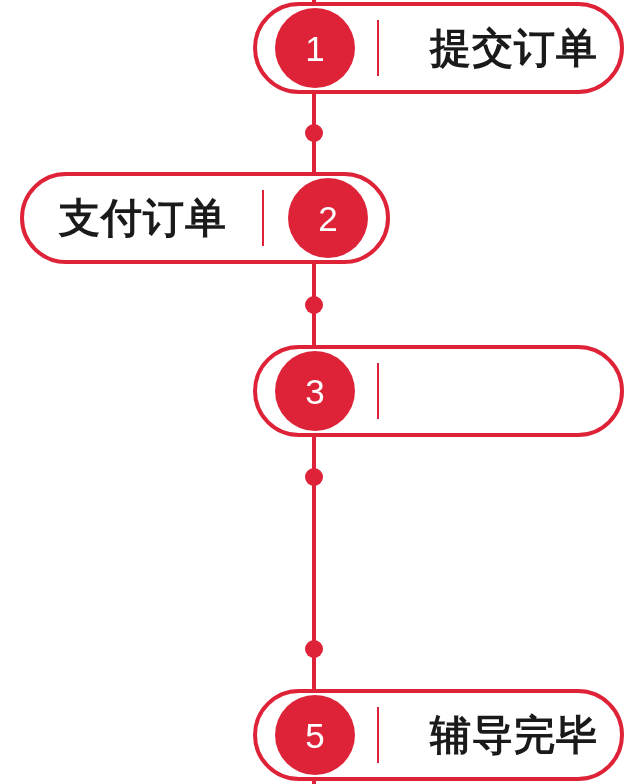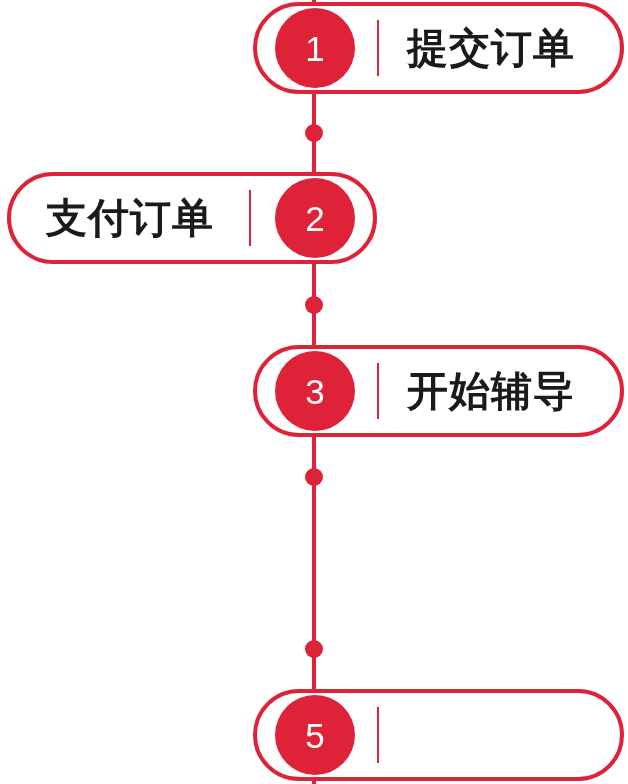--- a/index.html
+++ b/index.html
@@ -67,21 +67,21 @@
   .pill.align-right {
     left: 253px;
     width: 371px;
     flex-direction: row;
     padding-left: 18px;
     padding-right: 22px;
   }
 
   
   .pill.align-left {
-    left: 7px;
+    left: 20px;
     width: 370px;
     flex-direction: row;
     padding-left: 26px;
     padding-right: 18px;
     justify-content: space-between;
   }
 
   .step-circle {
     flex: 0 0 auto;
     width: 80px;
@@ -110,21 +110,21 @@
     font-size: 41px;
     font-weight: 700;
     color: #1a1a1a;
     letter-spacing: 1px;
     white-space: nowrap;
   }
 
   .align-right .divider { margin-left: 22px; }
   .align-right .step-label {
     margin-left: 28px;
-    text-align: left;
+    text-align: right;
   }
 
   .align-left .step-label {
     margin-right: 26px;
     text-align: center;
   }
   .align-left .divider { margin-right: 24px; }
 </style>
 </head>
 <body>
@@ -151,25 +151,25 @@
       <div class="step-label">支付订单</div>
       <div class="divider"></div>
       <div class="step-circle">2</div>
     </div>
   </div>
 
   <div class="step-row" style="top:345px">
     <div class="pill align-right">
       <div class="step-circle">3</div>
       <div class="divider"></div>
-      <div class="step-label">开始辅导</div>
     </div>
   </div>
 
 
   <div class="step-row" style="top:689px">
     <div class="pill align-right">
       <div class="step-circle">5</div>
       <div class="divider"></div>
+      <div class="step-label">辅导完毕</div>
     </div>
   </div>
 
 </div>
 
 </body></html>

